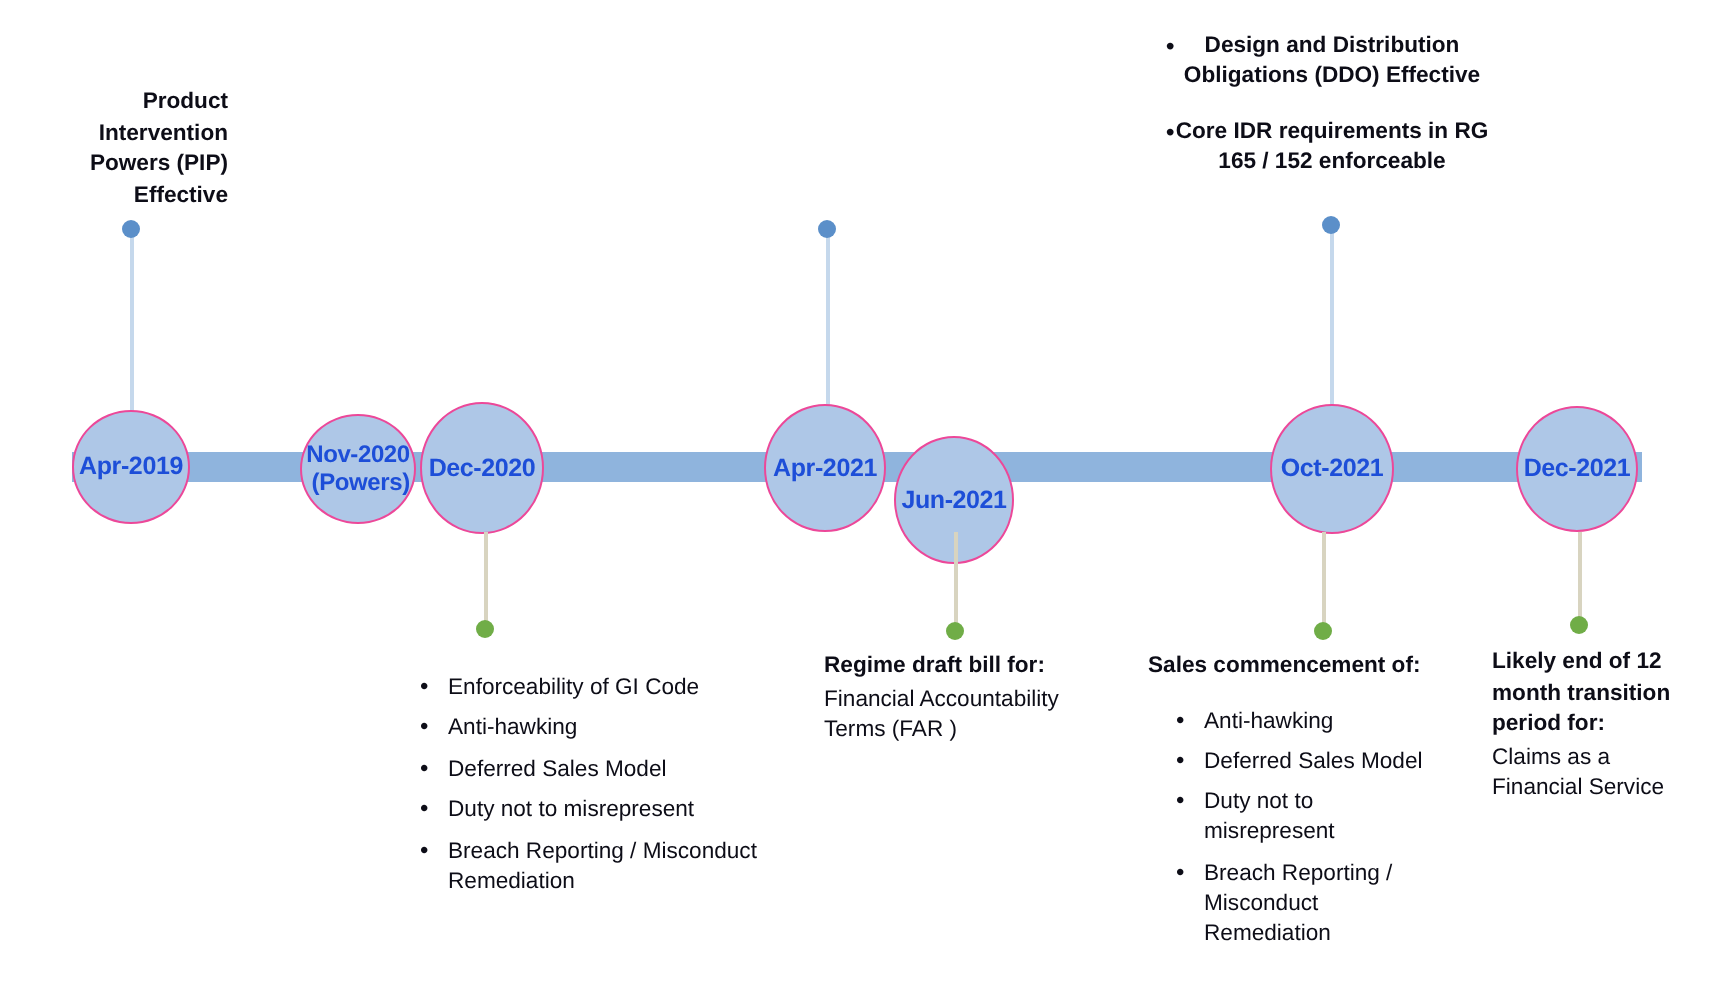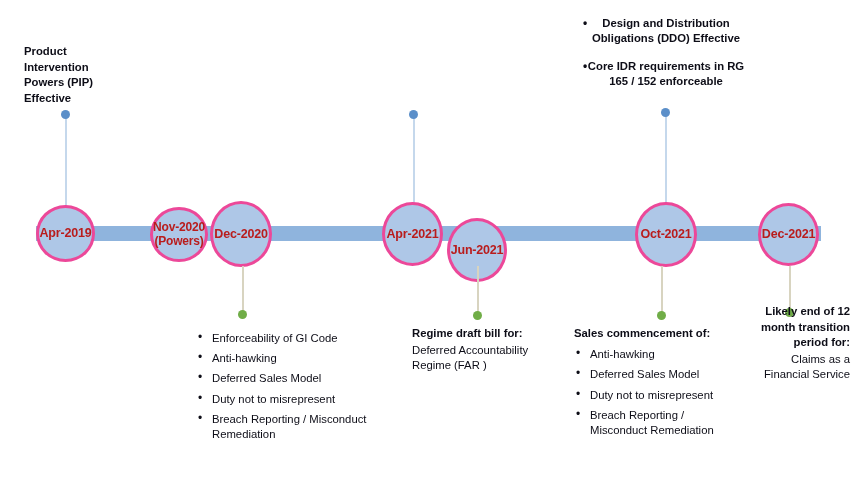--- a/index.html
+++ b/index.html
@@ -32,30 +32,30 @@
     width: 785px;
     height: 15px;
     background: #8fb4dd;
   }
 
   
   .node {
     position: absolute;
     border-radius: 50%;
     background: #aec7e7;
-    border: 3px solid #ec4899;
+    border: 1px solid #ec4899;
     box-sizing: border-box;
     display: flex;
     align-items: center;
     justify-content: center;
     text-align: center;
     font-weight: bold;
     font-size: 12.5px;
     line-height: 1.15;
-    color: #b91c1c;
+    color: #1d4ed8;
     letter-spacing: -0.2px;
   }
   .node.small { font-size: 12px; }
 
   
   .stem {
     position: absolute;
     width: 2px;
   }
   .stem.up   { background: #c5d8ec; }
@@ -71,36 +71,36 @@
   .dot.green { background: #70ad47; }
 
   
   .label {
     position: absolute;
     font-size: 11.3px;
     line-height: 1.38;
     color: #0d0d17;
   }
   .label.top-centered {
-    text-align: left;
+    text-align: right;
     font-weight: bold;
   }
   .label .hdr {
     font-weight: bold;
     display: block;
     margin-bottom: 1px;
   }
   .label .sub {
     display: block;
     font-weight: normal;
   }
 
   
   ul.bl {
-    margin: 0;
+    margin: 12px;
     padding: 0;
     list-style: none;
   }
   ul.bl > li {
     position: relative;
     padding-left: 16px;
     margin-top: 5.5px;
     font-weight: normal;
     line-height: 1.32;
   }
@@ -158,21 +158,21 @@
         <span>Core IDR requirements in RG 165 / 152 enforceable</span>
       </li>
     </ul>
   </div>
   <div class="stem up" style="left:665px; top:113px; height:104px;"></div>
   <div class="dot blue" style="left:661px; top:108px;"></div>
 
   <div class="node" style="left:36px; top:205px; width:59px; height:57px;">Apr-2019</div>
 
   <div class="node small" style="left:150px; top:207px; width:58px; height:55px;">
-    <span style="display:block;">
+    <span style="display:block;text-align:right;">
       <span style="display:block;">Nov-2020</span>
       <span style="display:block;">(Powers)</span>
     </span>
   </div>
 
   <div class="node" style="left:210px; top:201px; width:62px; height:66px;">Dec-2020</div>
 
   <div class="node" style="left:382px; top:202px; width:61px; height:64px;">Apr-2021</div>
 
   <div class="node" style="left:447px; top:218px; width:60px; height:64px;">Jun-2021</div>
@@ -190,35 +190,35 @@
       <li>Deferred Sales Model</li>
       <li>Duty not to misrepresent</li>
       <li>Breach Reporting / Misconduct Remediation</li>
     </ul>
   </div>
 
   <div class="stem down" style="left:477px; top:266px; height:48px;"></div>
   <div class="dot green" style="left:473px; top:311px;"></div>
   <div class="label" style="left:412px; top:326px; width:130px;">
     <span class="hdr">Regime draft bill for:</span>
-    <span class="sub">Deferred Accountability Regime (FAR )</span>
+    <span class="sub">Financial Accountability Terms (FAR )</span>
   </div>
 
   <div class="stem down" style="left:661px; top:266px; height:48px;"></div>
   <div class="dot green" style="left:657px; top:311px;"></div>
   <div class="label" style="left:574px; top:326px; width:150px;">
     <span class="hdr">Sales commencement of:</span>
     <ul class="bl">
       <li>Anti-hawking</li>
       <li>Deferred Sales Model</li>
       <li>Duty not to misrepresent</li>
       <li>Breach Reporting / Misconduct Remediation</li>
     </ul>
   </div>
 
   <div class="stem down" style="left:789px; top:266px; height:45px;"></div>
   <div class="dot green" style="left:785px; top:308px;"></div>
-  <div class="label" style="left:746px; top:304px; width:104px;text-align:right;">
+  <div class="label" style="left:746px; top:324px; width:104px;">
     <span class="hdr">Likely end of 12 month transition period for:</span>
     <span class="sub">Claims as a Financial Service</span>
   </div>
 
 </div>
 
 </body></html>

